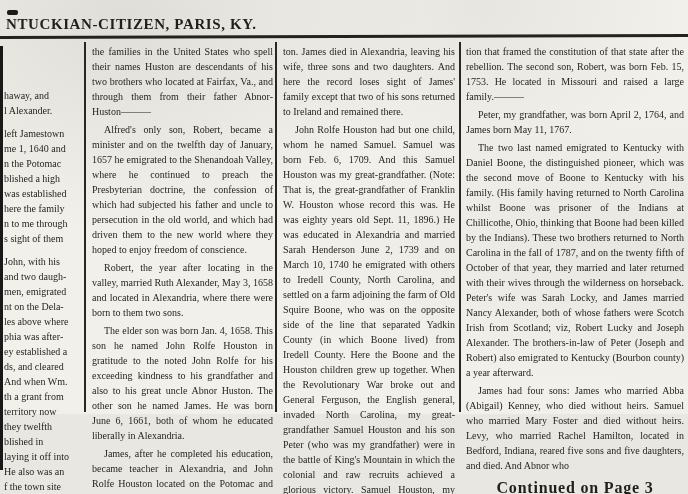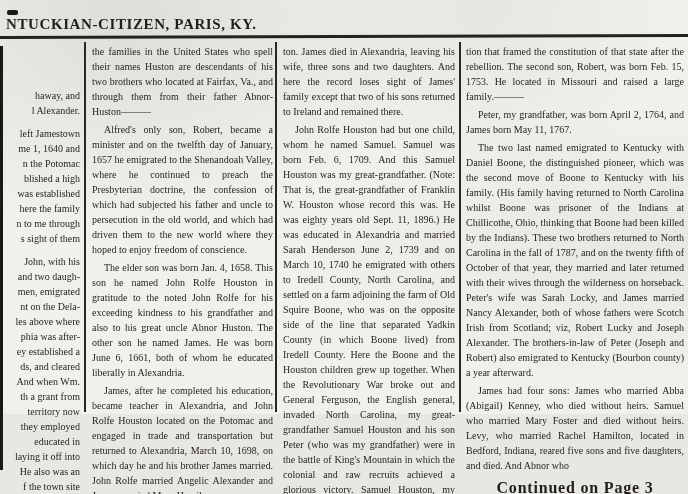--- a/index.html
+++ b/index.html
@@ -40,21 +40,21 @@
   .edge-bar { position: absolute; left: 0; top: 46px; width: 3px; height: 424px; background: #191816; }
   .vrule { position: absolute; top: 42px; bottom: 2px; width: 2px; background: #2a2722; }
   .vrule.r1 { left: 84px; }
   .vrule.r2 { left: 275px; }
   .vrule.r3 { left: 459px; }
 
   
   .col { position: absolute; top: 44px; font-size: 10px; line-height: 15px; text-align: justify; }
   .col p { margin: 0 0 3px 0; text-indent: 12px; }
   .col p:first-child { text-indent: 0; }
-  .cut-col { left: 4px; width: 76px; text-align: right; overflow: hidden; height: 450px; }
+  .cut-col { left: 4px; width: 76px; text-align: left; overflow: hidden; height: 450px; }
   .frag-block { margin-bottom: 8px; }
   .frag-block:first-child { margin-top: 44px; }
   .frag-line { white-space: nowrap; }
   .col-a { left: 92px; width: 181px; height: 450px; overflow: hidden; }
   .col-b { left: 283px; width: 172px; height: 450px; overflow: hidden; }
   .col-c { left: 466px; width: 218px; }
 
   .continued {
     margin-top: 7px; text-align: center; text-indent: 0 !important;
     font-size: 16px; font-weight: bold; letter-spacing: 0.8px;
@@ -99,39 +99,40 @@
         <div class="frag-line">and two daugh-</div>
         <div class="frag-line">men, emigrated</div>
         <div class="frag-line">nt on the Dela-</div>
         <div class="frag-line">les above where</div>
         <div class="frag-line">phia was after-</div>
         <div class="frag-line">ey established a</div>
         <div class="frag-line">ds, and cleared</div>
         <div class="frag-line">And when Wm.</div>
         <div class="frag-line">th a grant from</div>
         <div class="frag-line">territory now</div>
-        <div class="frag-line">they employed</div>
-        <div class="frag-line">educated in</div>
+        <div class="frag-line">they twelfth</div>
+        <div class="frag-line">blished in</div>
         <div class="frag-line">laying it off into</div>
         <div class="frag-line">He also was an</div>
         <div class="frag-line">f the town site</div>
         <div class="frag-line">iladelphia, hav-</div>
         <div class="frag-line">of land, Pennsyl-</div>
         <div class="frag-line">world was one of</div>
         <div class="frag-line">g —idence upon</div>
         <div class="frag-line">. And here</div>
         <div class="frag-line">the lineage of</div>
         <div class="frag-line">ston and his de-</div>
         <div class="frag-line">no doubt that all</div>
       </div>
     </div>
 
   <div class="col col-a">
       <p>the families in the United States who spell their names Huston are descendants of his two brothers who located at Fairfax, Va., and through them from their father Abnor-Huston———</p>
       <p>Alfred's only son, Robert, became a minister and on the twelfth day of January, 1657 he emigrated to the Shenandoah Valley, where he continued to preach the Presbyterian doctrine, the confession of which had subjected his father and uncle to persecution in the old world, and which had driven them to the new world where they hoped to enjoy freedom of conscience.</p>
+      <p>Robert, the year after locating in the valley, married Ruth Alexander, May 3, 1658 and located in Alexandria, where there were born to them two sons.</p>
       <p>The elder son was born Jan. 4, 1658. This son he named John Rolfe Houston in gratitude to the noted John Rolfe for his exceeding kindness to his grandfather and also to his great uncle Abnor Huston. The other son he named James. He was born June 6, 1661, both of whom he educated liberally in Alexandria.</p>
       <p>James, after he completed his education, became teacher in Alexandria, and John Rolfe Houston located on the Potomac and engaged in trade and transportation but returned to Alexandria, March 10, 1698, on which day he and his brother James married. John Rolfe married Angelic Alexander and James married Mary Hamil-</p>
     </div>
 
   <div class="col col-b">
       <p>ton. James died in Alexandria, leaving his wife, three sons and two daughters. And here the record loses sight of James' family except that two of his sons returned to Ireland and remained there.</p>
       <p>John Rolfe Houston had but one child, whom he named Samuel. Samuel was born Feb. 6, 1709. And this Samuel Houston was my great-grandfather. (Note: That is, the great-grandfather of Franklin W. Houston whose record this was. He was eighty years old Sept. 11, 1896.) He was educated in Alexandria and married Sarah Henderson June 2, 1739 and on March 10, 1740 he emigrated with others to Iredell County, North Carolina, and settled on a farm adjoining the farm of Old Squire Boone, who was on the opposite side of the line that separated Yadkin County (in which Boone lived) from Iredell County. Here the Boone and the Houston children grew up together. When the Revolutionary War broke out and General Ferguson, the English general, invaded North Carolina, my great-grandfather Samuel Houston and his son Peter (who was my grandfather) were in the battle of King's Mountain in which the colonial and raw recruits achieved a glorious victory. Samuel Houston, my great-grandfather, had four sons and five daughters. The sons were named as follows: Samuel, born Jan. 10, 1749. He located at Hickory Flat, Georgia, and raised several children. One of his sons was a delegate to the conven-</p>
     </div>
 
   <div class="col col-c">

